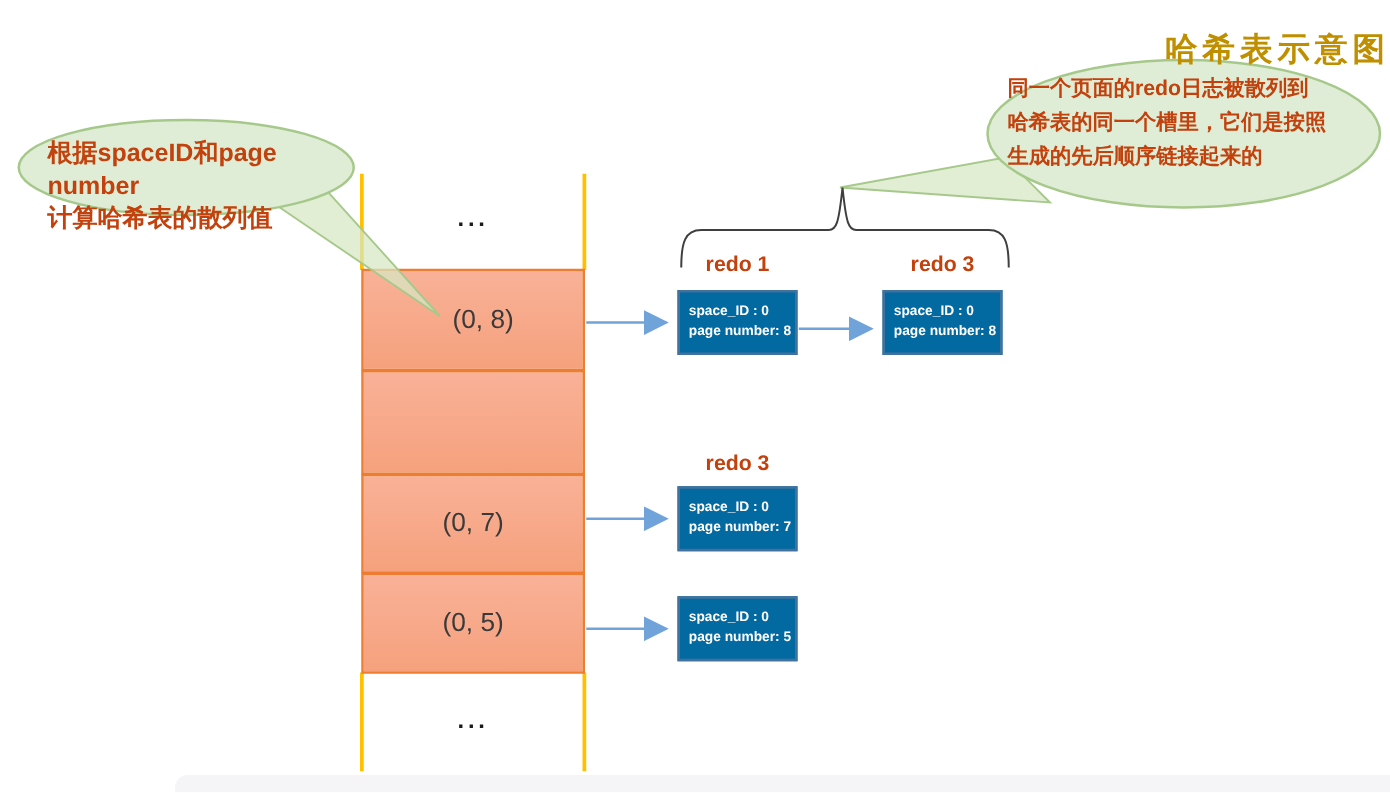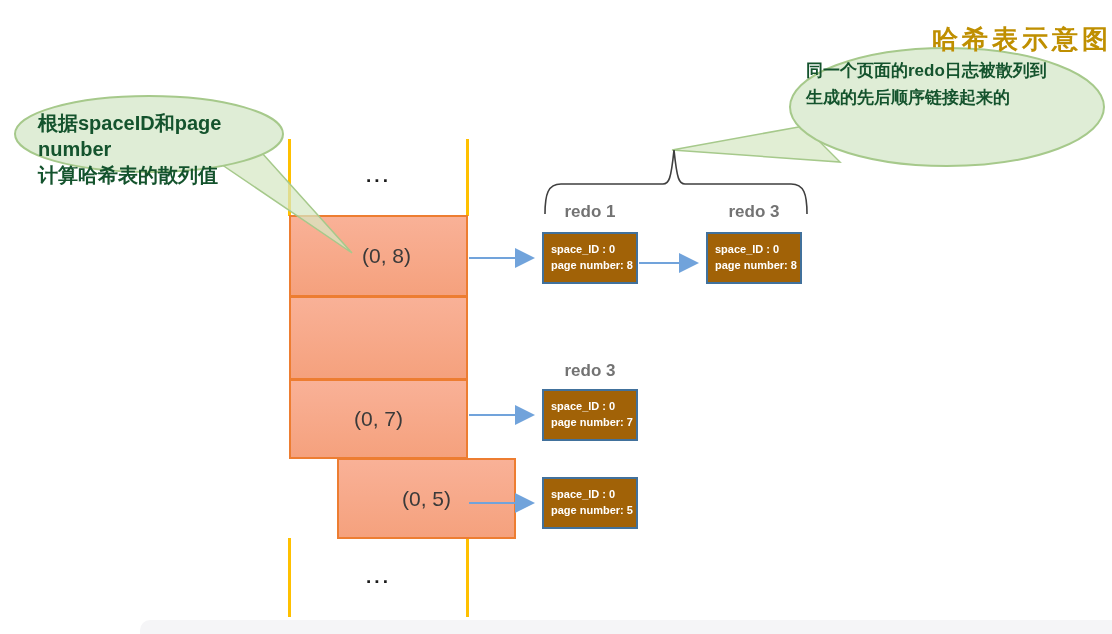--- a/index.html
+++ b/index.html
@@ -27,40 +27,40 @@
   .slot{
     left:289px;width:179px;box-sizing:border-box;
     background:linear-gradient(180deg,#F9B197 0%,#F5A17D 100%);
     border:2px solid #ED7D31;z-index:1;
     display:flex;align-items:center;justify-content:center;
     font-size:21px;color:#3a3a3a;
   }
   #slot-0{top:215px;height:82px;padding-left:16px;}
   #slot-1{top:296px;height:84px;}
   #slot-2{top:379px;height:80px;}
-  #slot-3{top:458px;height:81px;margin-left:48px;}
+  #slot-3{top:458px;height:81px;}
   #shapes{left:0;top:0;z-index:2;}
   .redo-label{
-    width:96px;text-align:center;font-weight:bold;font-size:17px;color:#737373;z-index:3;
+    width:96px;text-align:center;font-weight:bold;font-size:17px;color:#c2410c;z-index:3;
   }
   #redo-label-1{left:542px;top:202px;}
   #redo-label-3{left:706px;top:202px;}
   #redo-label-2{left:542px;top:361px;}
   #redo-label-4{left:542px;top:424px;}
   .redo-box{
     width:96px;height:52px;box-sizing:border-box;z-index:3;
-    background:#a16207;border:2px solid #41719C;
+    background:#0369a1;border:2px solid #41719C;
     color:#ffffff;font-weight:bold;font-size:11px;line-height:1.45;
     padding:8px 0 0 7px;white-space:nowrap;
   }
   #redo-box-1{left:542px;top:232px;}
   #redo-box-3{left:706px;top:232px;}
   #redo-box-2{left:542px;top:389px;}
   #redo-box-4{left:542px;top:477px;}
-  .callout-text{z-index:3;color:#14532d;}
+  .callout-text{z-index:3;color:#c2410c;}
   #callout-left-text{left:38px;top:110px;width:240px;font-size:20px;line-height:26px;font-weight:bold;}
   #callout-right-text{left:806px;top:57px;width:290px;font-size:17px;line-height:27px;font-weight:bold;}
   #footer-strip{
     left:140px;top:620px;width:972px;height:14px;background:#F5F5F7;
     border-top-left-radius:10px;z-index:0;
   }
 </style>
 </head>
 <body>
 
@@ -109,20 +109,21 @@
     <line x1="469" y1="415" x2="533" y2="415" stroke="#71A3DB" stroke-width="2" marker-end="url(#arrowhead)"></line>
     <line x1="469" y1="503" x2="533" y2="503" stroke="#71A3DB" stroke-width="2" marker-end="url(#arrowhead)"></line>
   </svg>
 
   <div id="callout-left-text" class="abs callout-text">
     <div>根据spaceID和page number</div>
     <div>计算哈希表的散列值</div>
   </div>
   <div id="callout-right-text" class="abs callout-text">
     <div>同一个页面的redo日志被散列到</div>
+    <div>哈希表的同一个槽里，它们是按照</div>
     <div>生成的先后顺序链接起来的</div>
   </div>
 
   <div id="redo-label-1" class="abs redo-label">redo 1</div>
   <div id="redo-label-3" class="abs redo-label">redo 3</div>
   <div id="redo-label-2" class="abs redo-label">redo 3</div>
   <div id="redo-label-4" class="abs redo-label">redo 4</div>
 
   <div id="redo-box-1" class="abs redo-box">
     <div>space_ID : 0</div>

